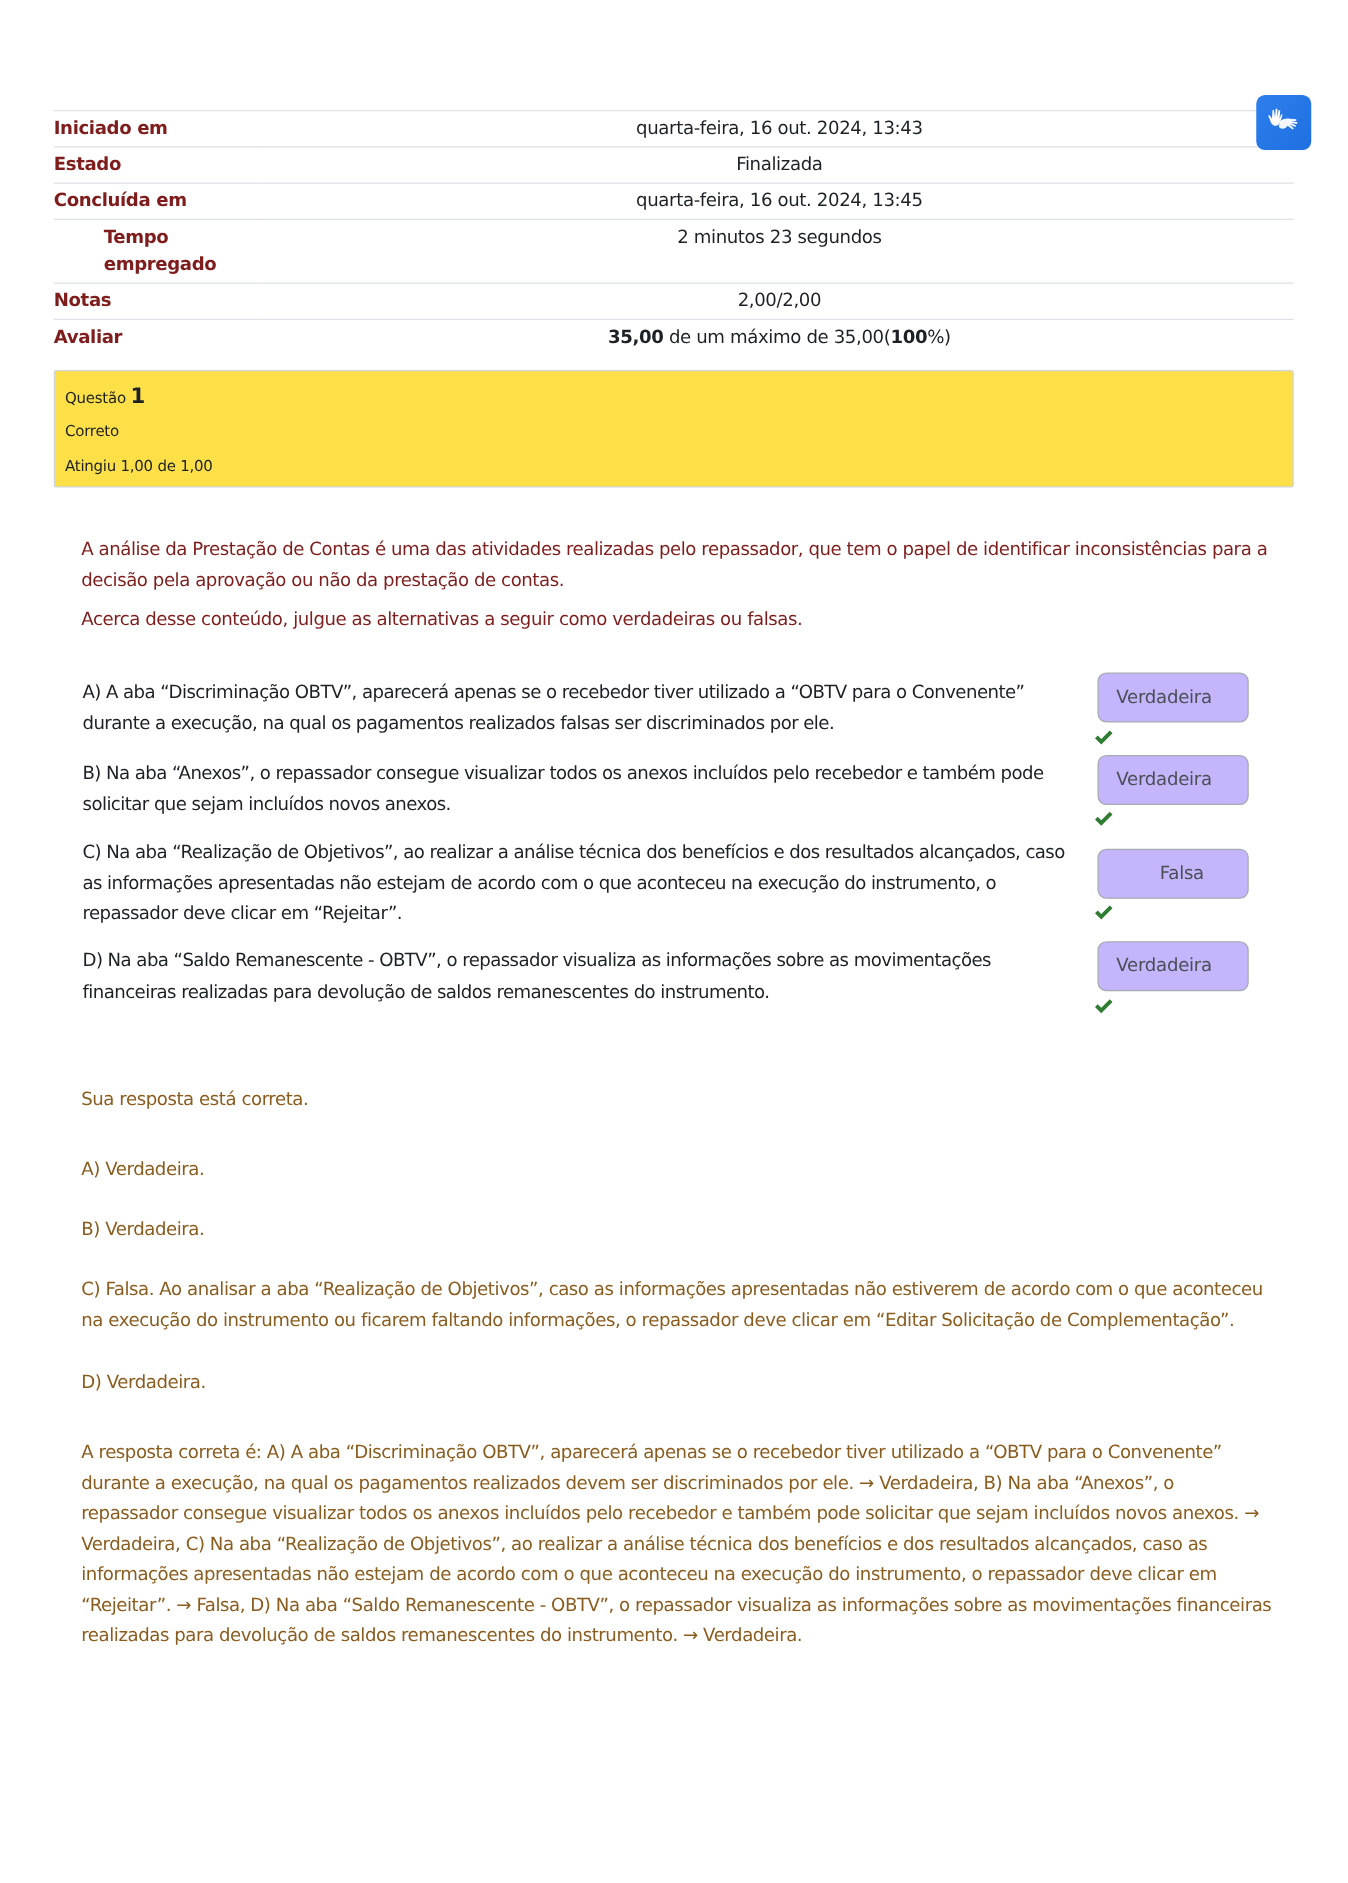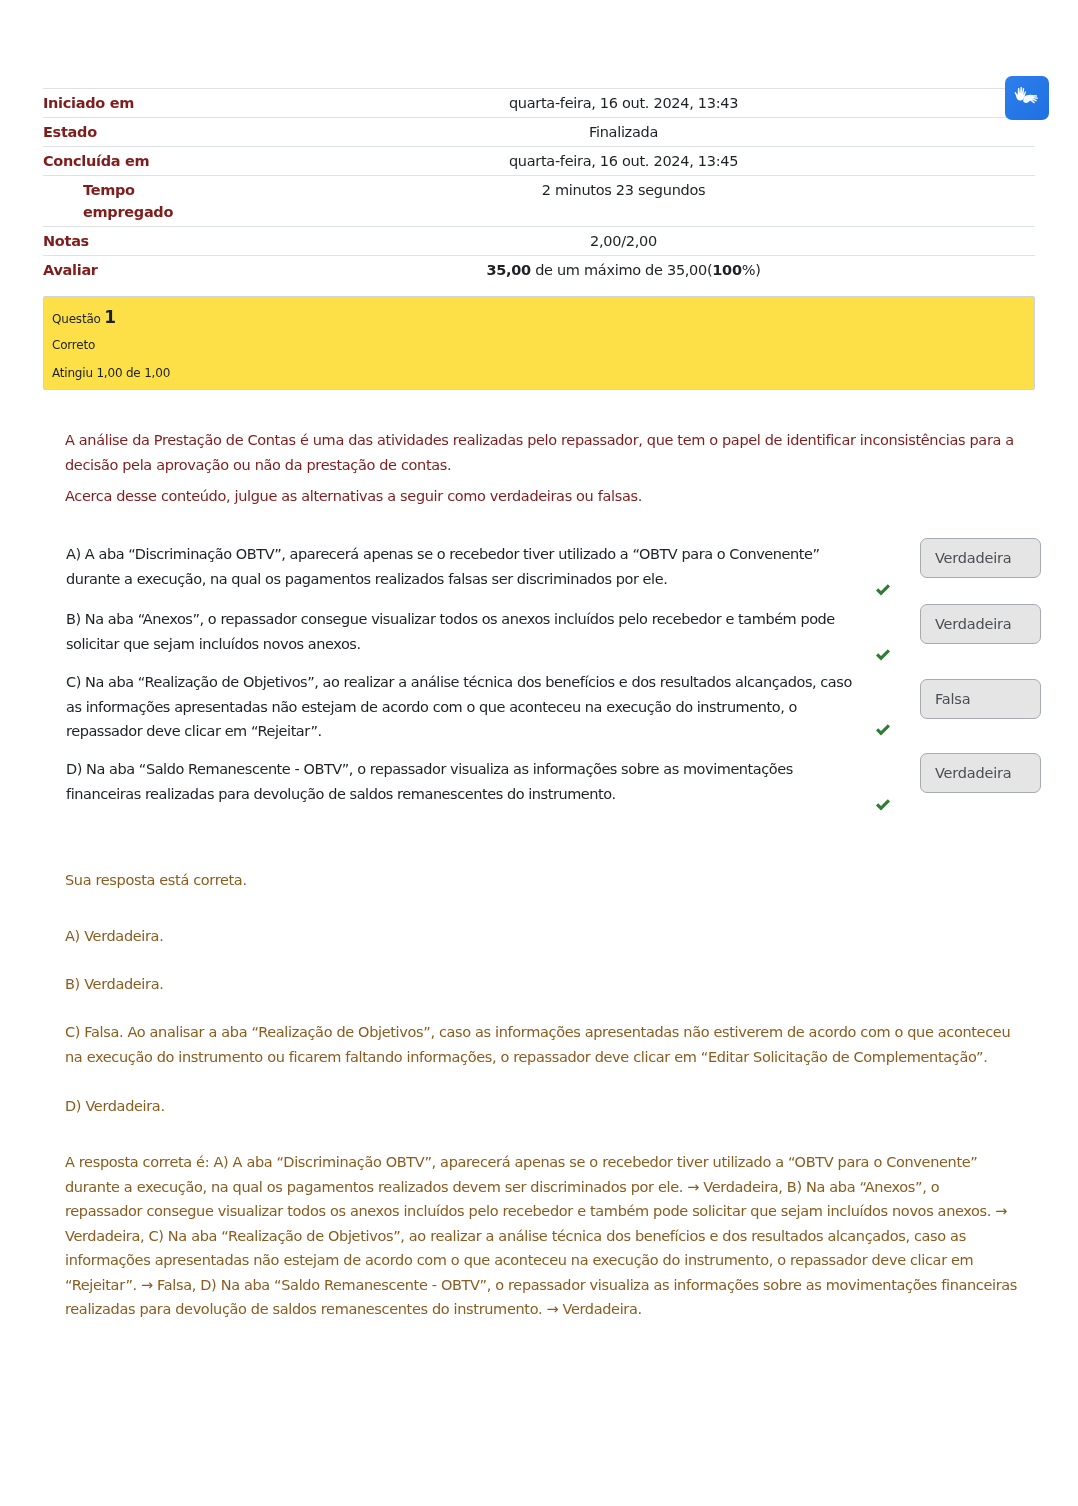--- a/index.html
+++ b/index.html
@@ -84,25 +84,25 @@
     position: absolute;
     left: 66px;
     width: 800px;
     font-size: 14.5px;
     line-height: 24.5px;
     letter-spacing: -0.45px;
     color: #1d2125;
   }
   .select {
     position: absolute;
-    left: 920px;
+    left: 878px;
     width: 121px; height: 40px;
     border: 1px solid #a5abb1;
     border-radius: 7px;
-    background: #e5e5e5;
+    background: #c4b5fd;
     font-size: 14.5px;
     color: #4a4f55;
     padding-left: 14px;
     line-height: 38px;
     letter-spacing: -0.2px;
     cursor: pointer;
   }
   .check {
     position: absolute;
     left: 875px;
@@ -179,21 +179,21 @@
     <path d="M1 7.5 L3.2 5.3 L6 8.1 L12.8 1.3 L15 3.5 L6 12.5 Z" fill="#2e7d32"></path>
   </svg>
 
 <div class="alt" style="top:607px;">B) Na aba “Anexos”, o repassador consegue visualizar todos os anexos incluídos pelo recebedor e também pode solicitar que sejam incluídos novos anexos.</div>
 <div class="select" style="top:604px;">Verdadeira</div>
 <svg class="check" style="top:648px;" viewBox="0 0 16 14">
     <path d="M1 7.5 L3.2 5.3 L6 8.1 L12.8 1.3 L15 3.5 L6 12.5 Z" fill="#2e7d32"></path>
   </svg>
 
 <div class="alt" style="top:670px;">C) Na aba “Realização de Objetivos”, ao realizar a análise técnica dos benefícios e dos resultados alcançados, caso as informações apresentadas não estejam de acordo com o que aconteceu na execução do instrumento, o repassador deve clicar em “Rejeitar”.</div>
-<div class="select" style="top:679px;">Falsa</div>
+<div class="select" style="top:679px;text-align:center;">Falsa</div>
 <svg class="check" style="top:723px;" viewBox="0 0 16 14">
     <path d="M1 7.5 L3.2 5.3 L6 8.1 L12.8 1.3 L15 3.5 L6 12.5 Z" fill="#2e7d32"></path>
   </svg>
 
 <div class="alt" style="top:757px;">D) Na aba “Saldo Remanescente - OBTV”, o repassador visualiza as informações sobre as movimentações financeiras realizadas para devolução de saldos remanescentes do instrumento.</div>
 <div class="select" style="top:753px;">Verdadeira</div>
 <svg class="check" style="top:798px;" viewBox="0 0 16 14">
     <path d="M1 7.5 L3.2 5.3 L6 8.1 L12.8 1.3 L15 3.5 L6 12.5 Z" fill="#2e7d32"></path>
   </svg>
 

